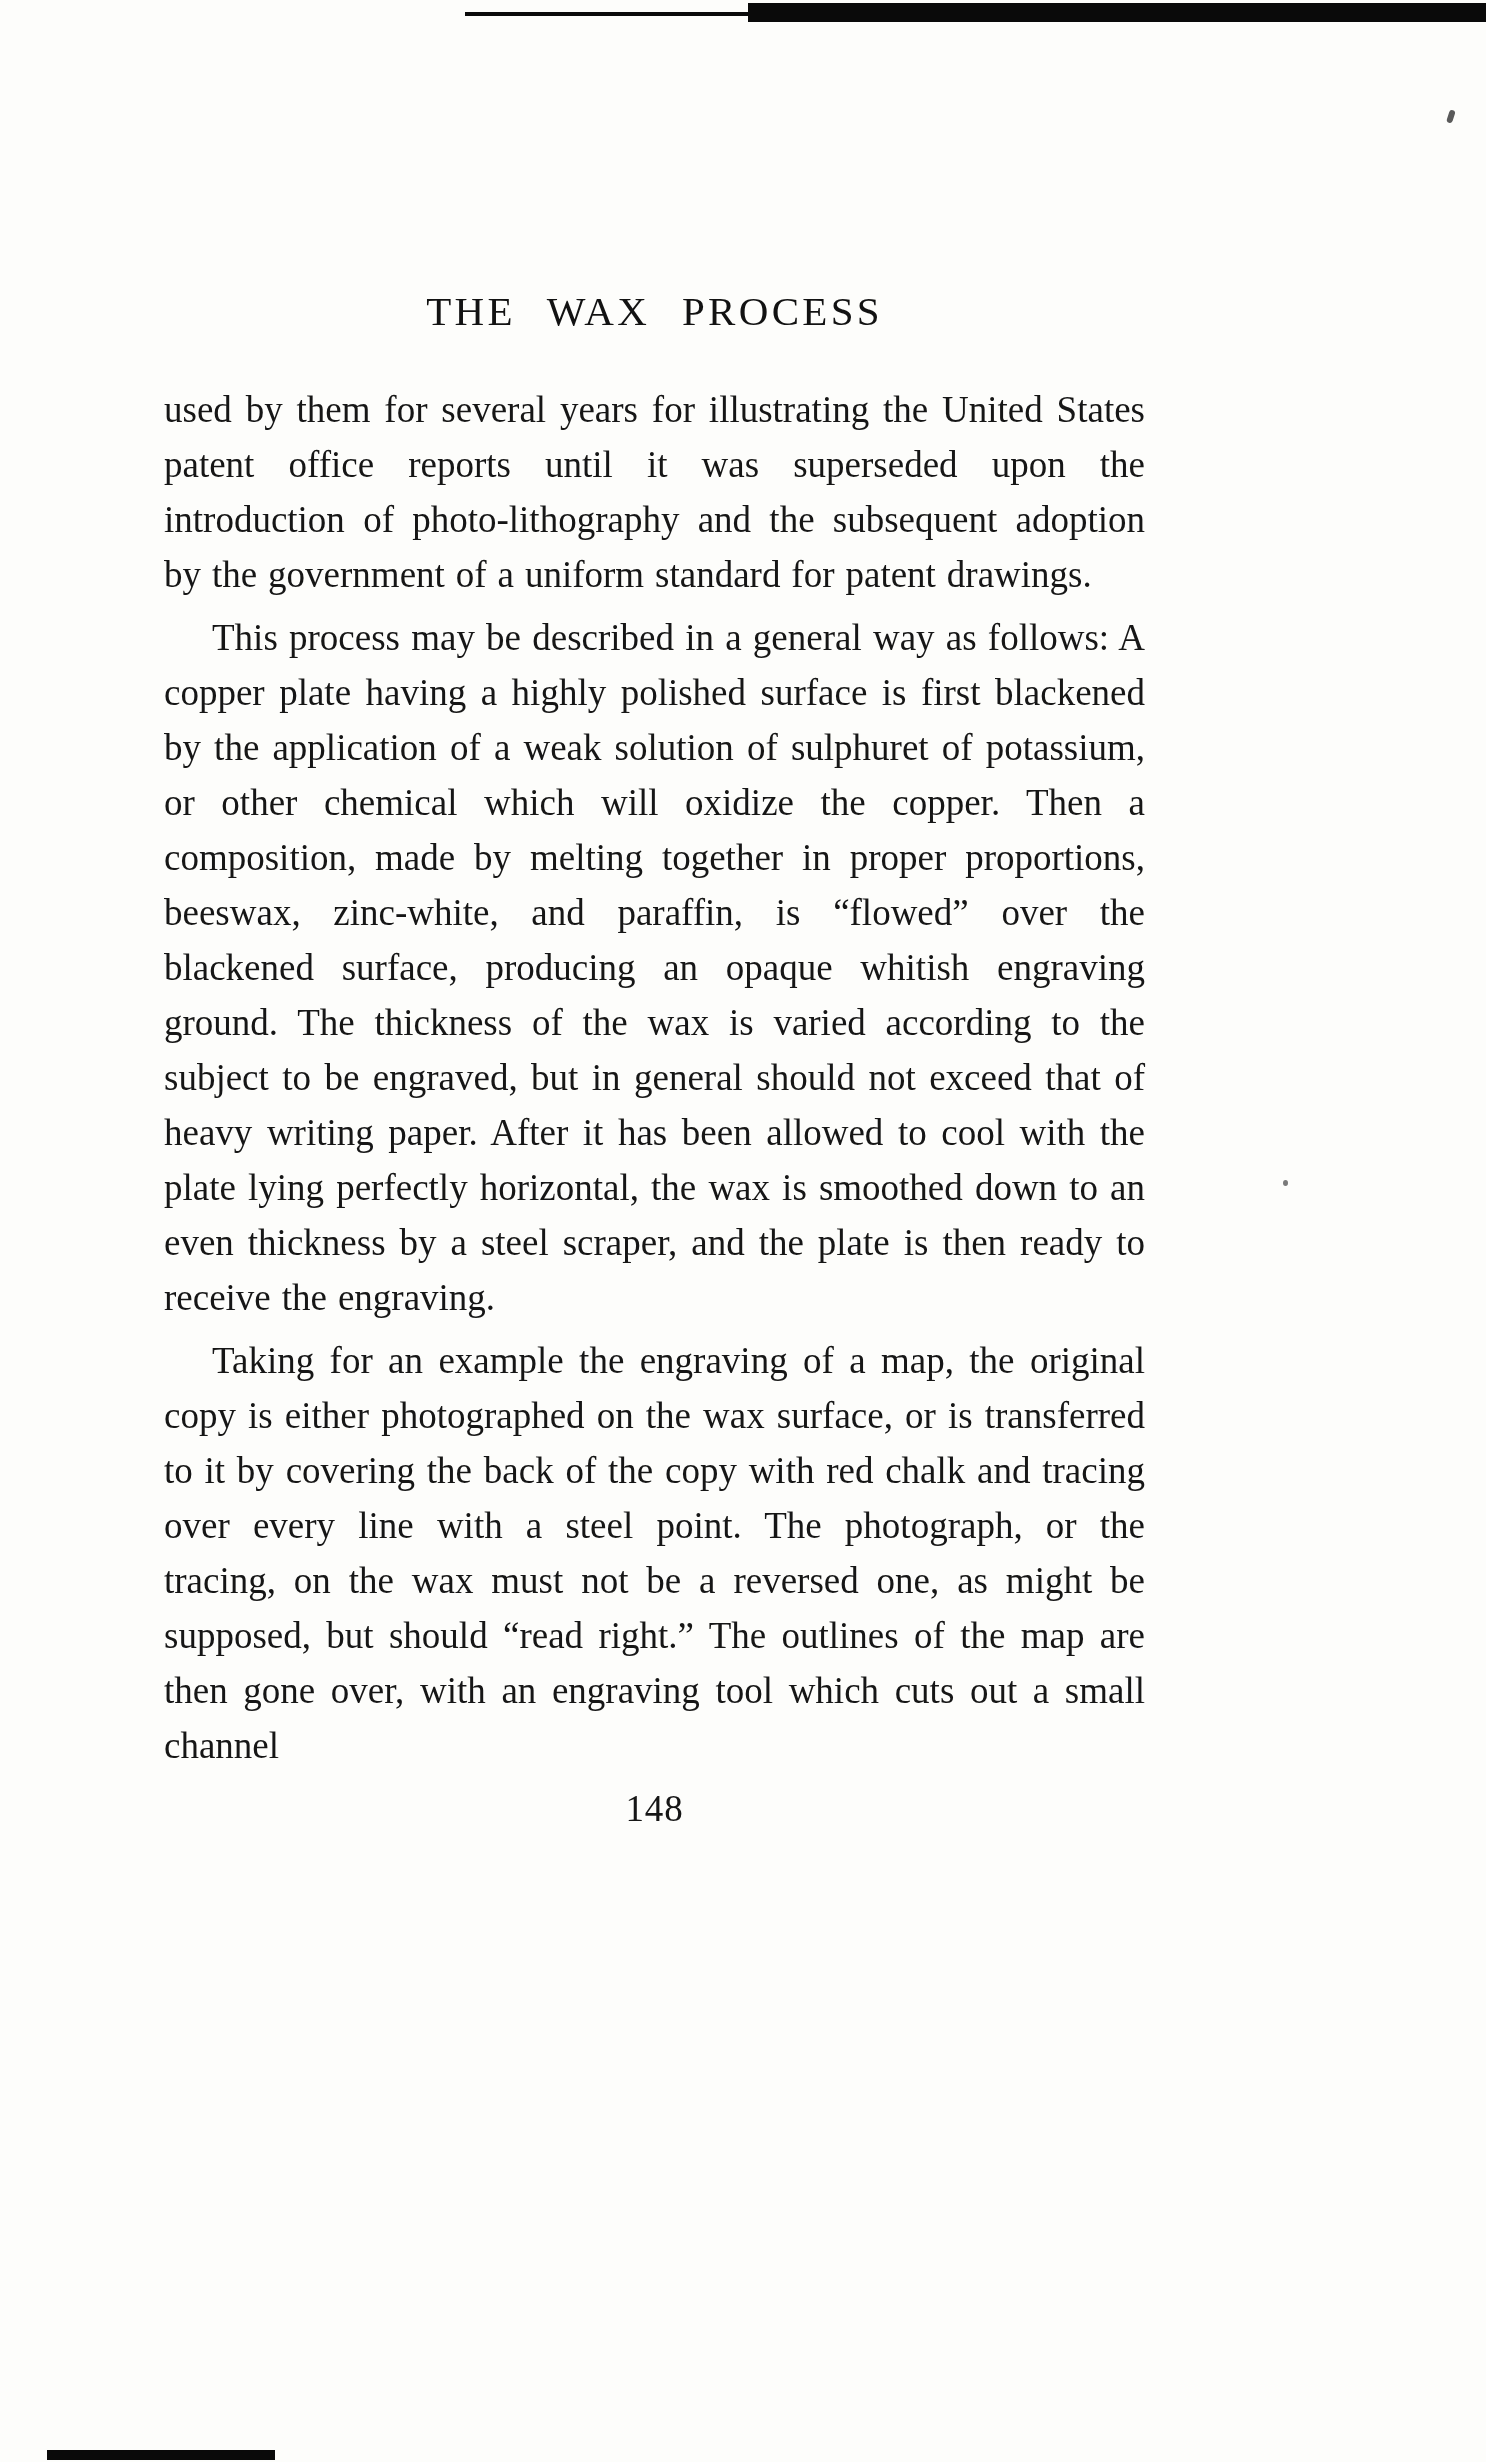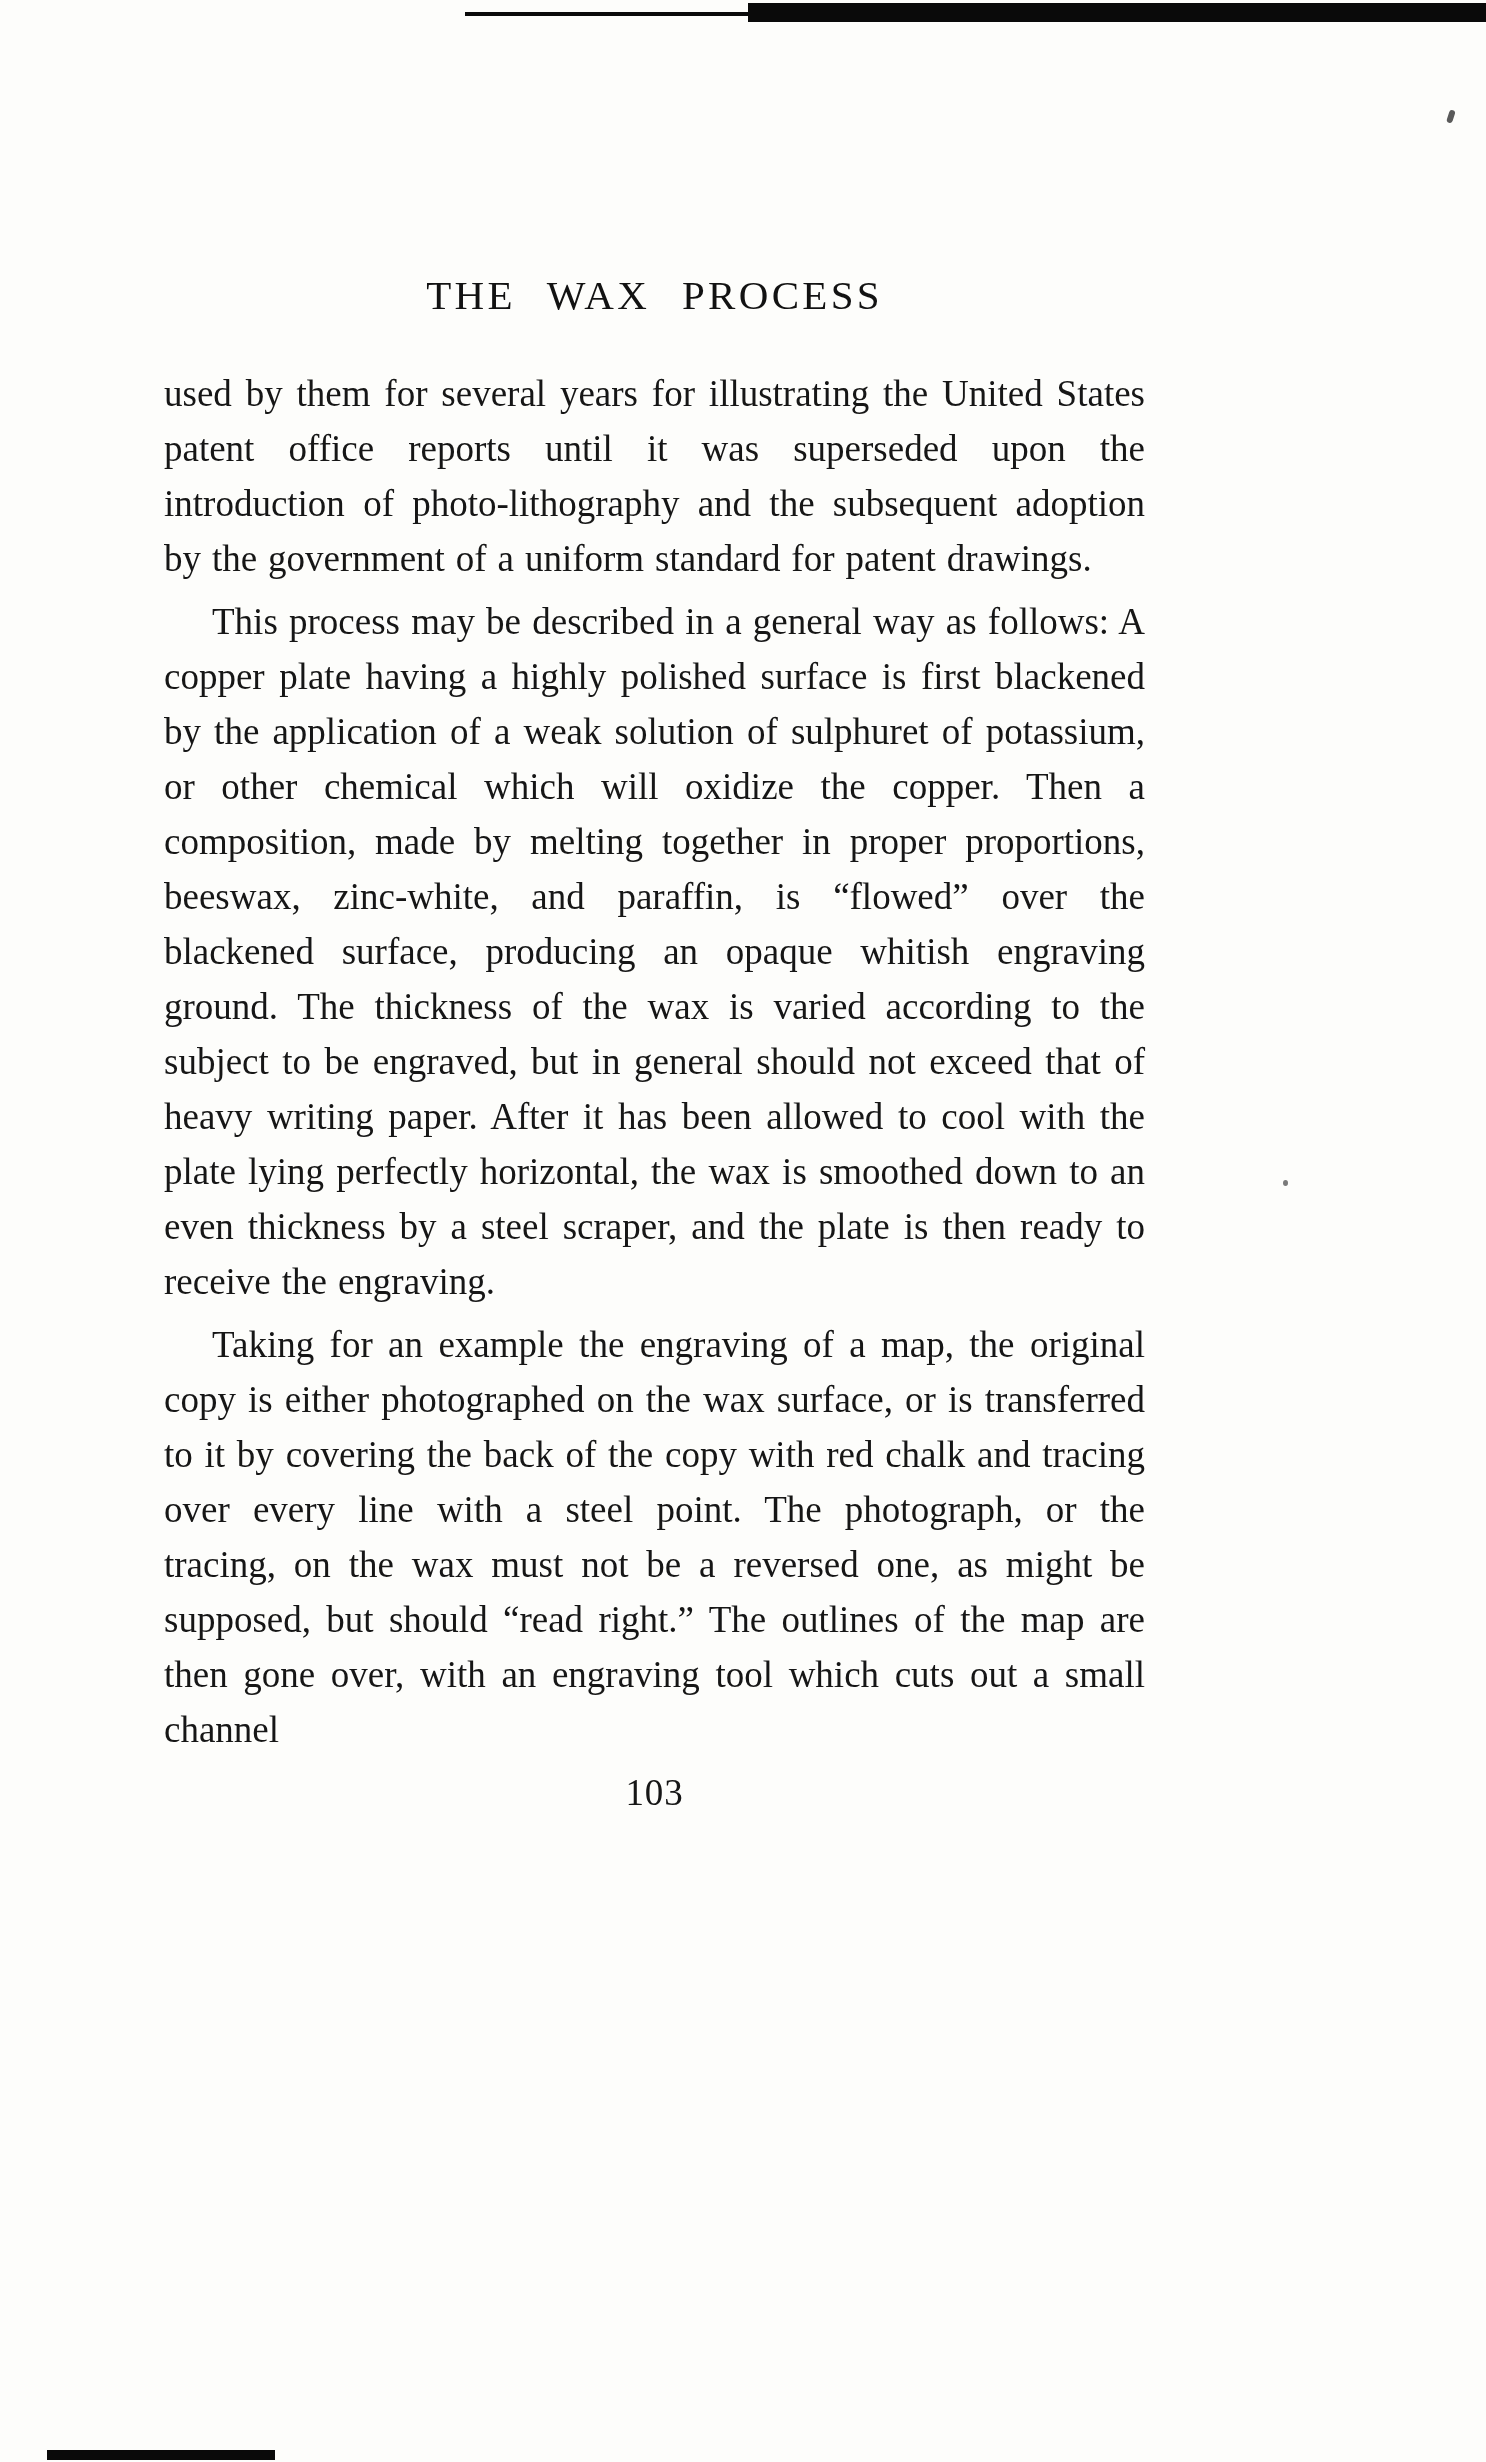--- a/index.html
+++ b/index.html
@@ -59,21 +59,21 @@
     top: 1180px;
     width: 5px;
     height: 5.8px;
     border-radius: 50%;
     background: #7a7a7a;
   }
   
   .content {
     position: absolute;
     left: 156px;
-    top: 272px;
+    top: 288px;
     width: 997px;
   }
   .title {
     font-size: 41px;
     font-weight: normal;
     letter-spacing: 3.3px;
     word-spacing: 18.3px;
     text-align: center;
     margin: 0 0 47px 0;
     line-height: 47px;
@@ -109,19 +109,19 @@
 
   <div class="content">
     <h1 class="title">THE WAX PROCESS</h1>
 
     <p class="body-par no-indent">used by them for several years for illustrating the United States patent office reports until it was superseded upon the introduction of photo-lithography and the subsequent adoption by the government of a uniform standard for patent drawings.</p>
 
     <p class="body-par indent">This process may be described in a general way as follows: A copper plate having a highly polished surface is first blackened by the application of a weak solution of sulphuret of potassium, or other chemical which will oxidize the copper. Then a composition, made by melting together in proper proportions, beeswax, zinc-white, and paraffin, is “flowed” over the blackened surface, producing an opaque whitish engraving ground. The thickness of the wax is varied according to the subject to be engraved, but in general should not exceed that of heavy writing paper. After it has been allowed to cool with the plate lying perfectly horizontal, the wax is smoothed down to an even thickness by a steel scraper, and the plate is then ready to receive the engraving.</p>
 
     <p class="body-par indent">Taking for an example the engraving of a map, the original copy is either photographed on the wax surface, or is transferred to it by covering the back of the copy with red chalk and tracing over every line with a steel point. The photograph, or the tracing, on the wax must not be a reversed one, as might be supposed, but should “read right.” The outlines of the map are then gone over, with an engraving tool which cuts out a small channel</p>
 
-    <div class="page-number">103</div>
+    <div class="page-number">148</div>
   </div>
 
   <div class="artifact bottom-bar"></div>
 
 </div>
 
 
 </body></html>

